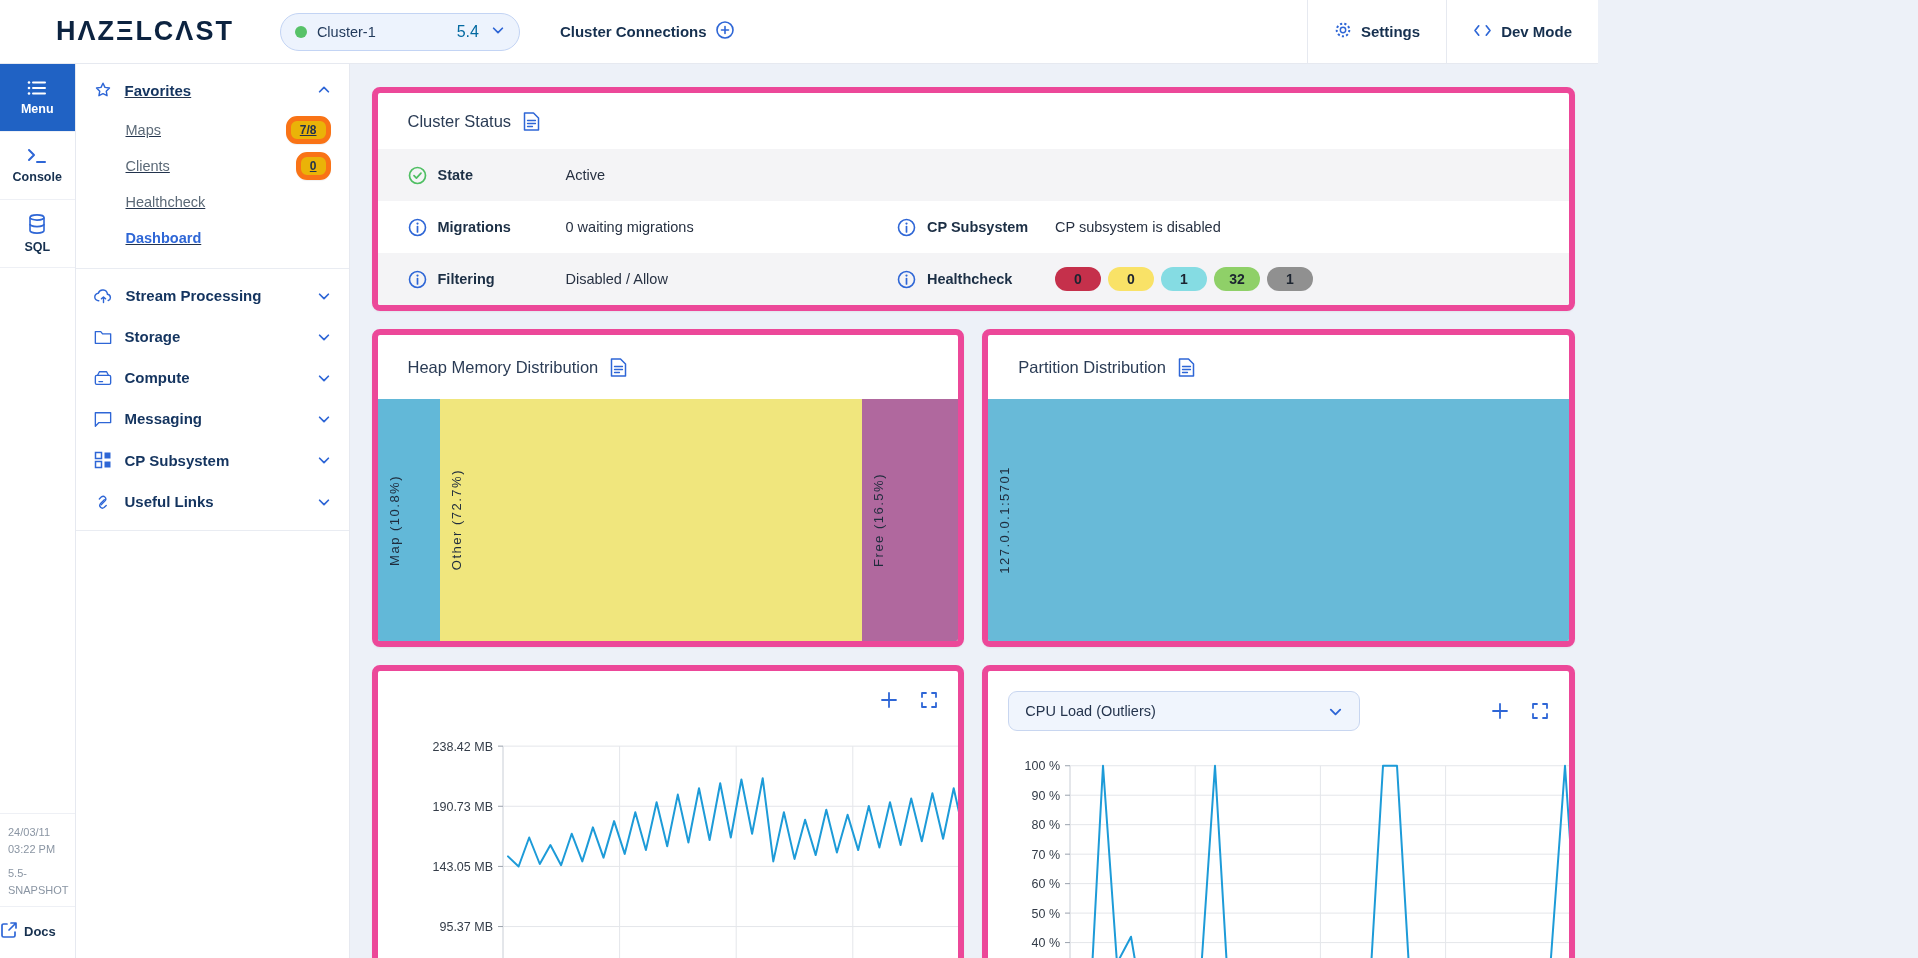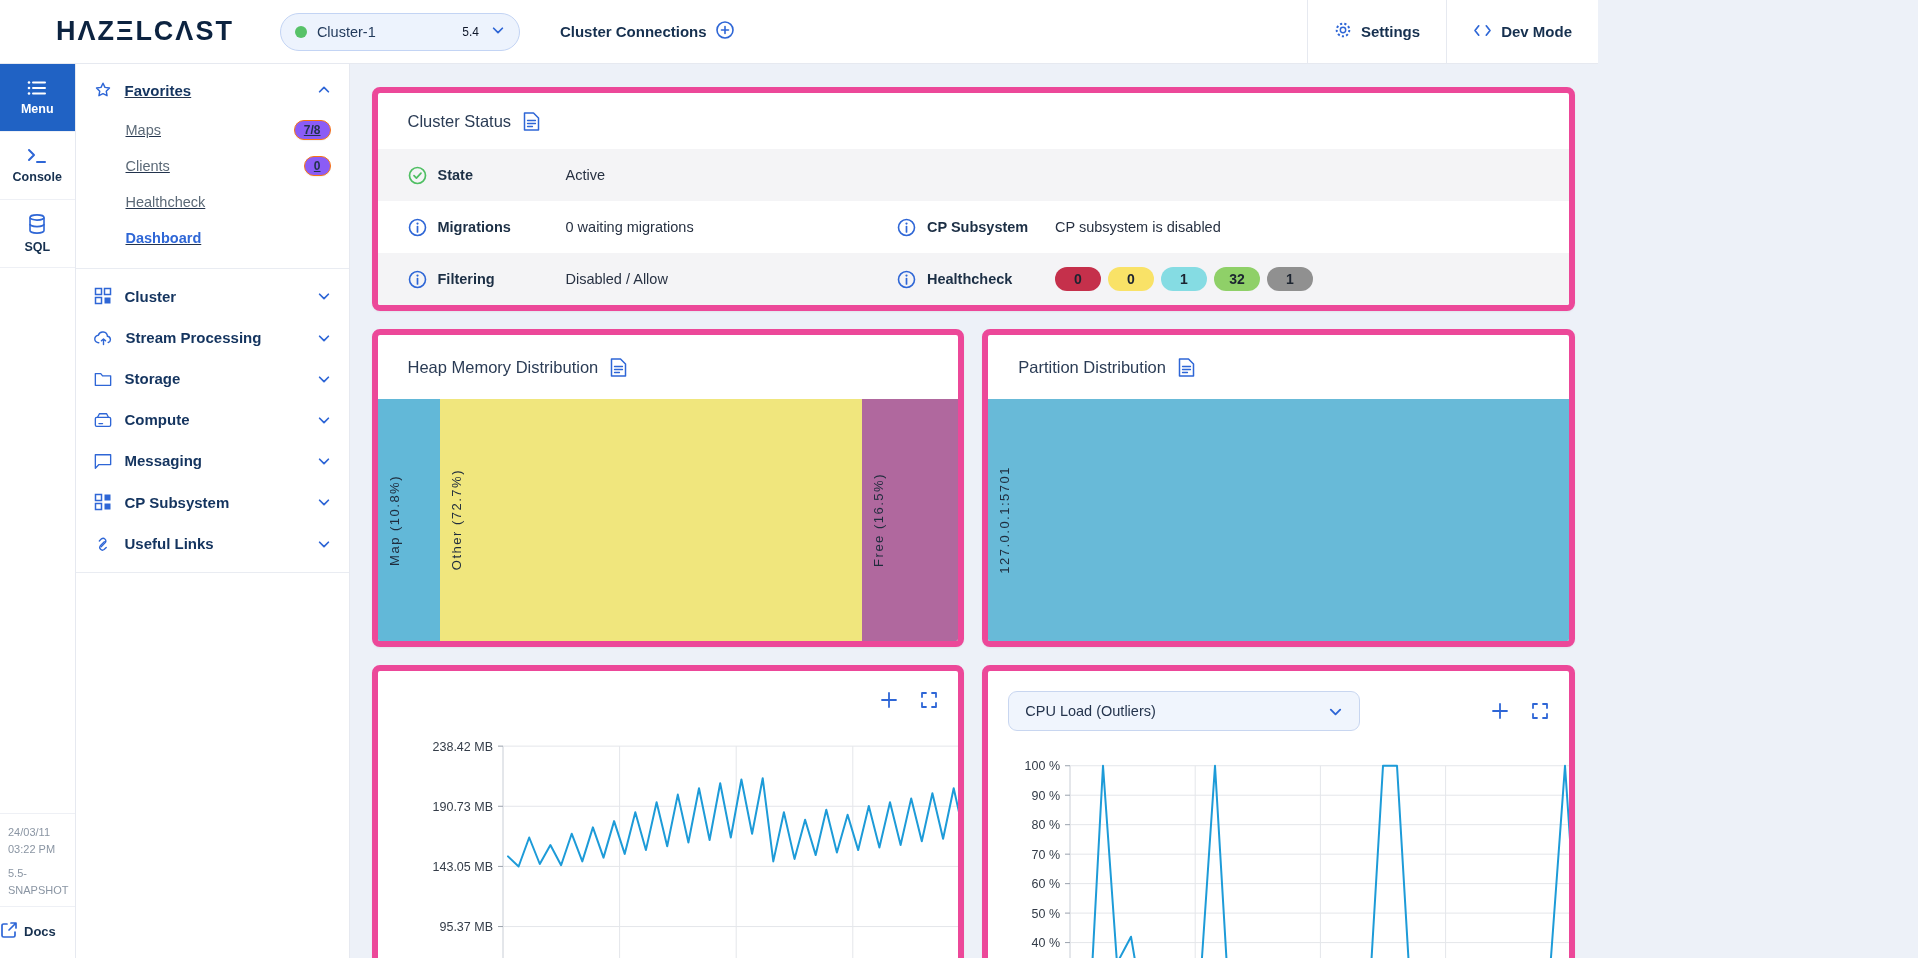--- a/index.html
+++ b/index.html
@@ -6,21 +6,21 @@
   html,body { width:1918px; height:958px; overflow:hidden; }
   body { font-family:"Liberation Sans", sans-serif; background:#edf1f8; color:#22334d; }
   .app { width:1598px; height:958px; display:flex; flex-direction:column; }
 
   
   header { flex:0 0 63px; background:#fff; border-bottom:1px solid #e6e9f0; display:flex; align-items:center; }
   .logo { font-size:27px; font-weight:700; letter-spacing:2px; color:#0c2340; margin:0 46px 0 56px; white-space:nowrap; }
   .cluster-pill { display:flex; align-items:center; gap:10px; width:240px; height:38px; background:#edf3fd; border:1px solid #c3d4f4; border-radius:19px; padding:0 14px; cursor:pointer; }
   .dot { width:12px; height:12px; border-radius:50%; background:#57c268; }
   .cluster-pill .name { font-size:14.5px; color:#233b5c; flex:1; }
-  .cluster-pill .ver { font-size:12px; color:#0f172a; margin-right:2px; }
+  .cluster-pill .ver { font-size:16px; color:#0369a1; margin-right:2px; }
   .connections { display:flex; align-items:center; gap:9px; margin-left:40px; font-size:15px; font-weight:700; color:#16304f; cursor:pointer; }
   .hdr-right { margin-left:auto; display:flex; align-items:stretch; height:63px; }
   .hdr-btn { display:flex; align-items:center; gap:9px; padding:0 26px; border-left:1px solid #e6e9f0; font-size:15px; font-weight:700; color:#16304f; cursor:pointer; }
   .blue { color:#2e66d6; }
 
   
   .body-row { flex:1; display:flex; min-height:0; }
 
   
   .rail { flex:0 0 68px; background:#fff; border-right:1px solid #e6e9f0; display:flex; flex-direction:column; }
@@ -32,21 +32,21 @@
   .stamp { border-top:1px solid #eef0f5; padding:10px 6px 8px 8px; font-size:11px; line-height:1.5; color:#8a95a3; }
   .stamp .ver2 { margin-top:8px; }
   .docs { border-top:1px solid #eef0f5; display:flex; flex-direction:row; align-items:center; gap:6px; padding:14px 0 16px; font-size:13px; font-weight:700; color:#16304f; cursor:pointer; }
 
   
   .sidebar { flex:0 0 274px; background:#fff; border-right:1px solid #e6e9f0; padding-top:4px; }
   .sec-head { display:flex; align-items:center; gap:13px; padding:13px 18px; font-size:15px; font-weight:700; color:#14345f; cursor:pointer; }
   .sec-head .chev { margin-left:auto; color:#2e66d6; display:flex; }
   .sec-head .sic { color:#2e66d6; display:flex; }
   .fav-item { display:flex; align-items:center; height:36px; padding:0 18px 0 50px; font-size:14.5px; color:#5b6977; cursor:pointer; }
-  .fav-item .badge { margin-left:auto; background:#8b5cf6; border:1px solid #f97316; border-radius:11px; padding:2px 9px; font-size:12px; font-weight:700; color:#22334d; box-shadow:0 1px 1px rgba(16,24,40,.06); }
+  .fav-item .badge { margin-left:auto; background:#eab308; border:5px solid #f97316; border-radius:11px; padding:2px 9px; font-size:12px; font-weight:700; color:#22334d; box-shadow:0 1px 1px rgba(16,24,40,.06); }
   .fav-item.active { color:#2e66d6; font-weight:700; }
   .fav-block { padding-bottom:12px; border-bottom:1px solid #e9ecf2;text-decoration:underline; }
   .sections { border-bottom:1px solid #e9ecf2; padding:6px 0 8px; }
   .sec-row { display:flex; align-items:center; gap:13px; padding:12px 18px; font-size:15px; font-weight:700; color:#14345f; cursor:pointer; }
   .sec-row .sic { color:#2e66d6; display:flex; }
   .sec-row .chev { margin-left:auto; color:#2e66d6; display:flex; }
 
   
   main { flex:1; min-width:0; padding:23px 23px 0 22px; overflow:hidden; }
   .panel { background:#fff; border:6px solid #ec4899; border-radius:8px; box-shadow:0 1px 2px rgba(16,24,40,.05); overflow:hidden; }
@@ -212,36 +212,20 @@
         </div>
         <div class="fav-item">
           <span>Healthcheck</span>
         </div>
         <div class="fav-item active">
           <span>Dashboard</span>
         </div>
       </div>
 
       <div class="sections">
-        <div class="sec-row">
-          <span class="sic">
-            <svg width="18" height="18" viewBox="0 0 18 18" fill="none">
-                <rect x="1.5" y="1.5" width="6" height="6" stroke="currentColor" stroke-width="1.5"></rect>
-                <rect x="10.5" y="1.5" width="6" height="6" stroke="currentColor" stroke-width="1.5"></rect>
-                <rect x="1.5" y="10.5" width="6" height="6" stroke="currentColor" stroke-width="1.5"></rect>
-                <rect x="10.5" y="10.5" width="6" height="6" fill="currentColor"></rect>
-              </svg>
-          </span>
-          <span>Cluster</span>
-          <span class="chev">
-              <svg width="14" height="14" viewBox="0 0 16 16" fill="none">
-                <path d="M3 6l5 5 5-5" stroke="currentColor" stroke-width="2" stroke-linecap="round" stroke-linejoin="round"></path>
-              </svg>
-            </span>
-        </div>
         <div class="sec-row">
           <span class="sic">
             <svg width="19" height="16" viewBox="0 0 20 17" fill="none">
                 <path d="M5 13.5a4 4 0 0 1-.5-8 5 5 0 0 1 9.7 1.2 3.4 3.4 0 0 1 .8 6.6" stroke="currentColor" stroke-width="1.5" stroke-linecap="round"></path>
                 <path d="M10 15.5V9.5M7.8 11.5l2.2-2 2.2 2" stroke="currentColor" stroke-width="1.5" stroke-linecap="round" stroke-linejoin="round"></path>
               </svg>
           </span>
           <span>Stream Processing</span>
           <span class="chev">
               <svg width="14" height="14" viewBox="0 0 16 16" fill="none">

